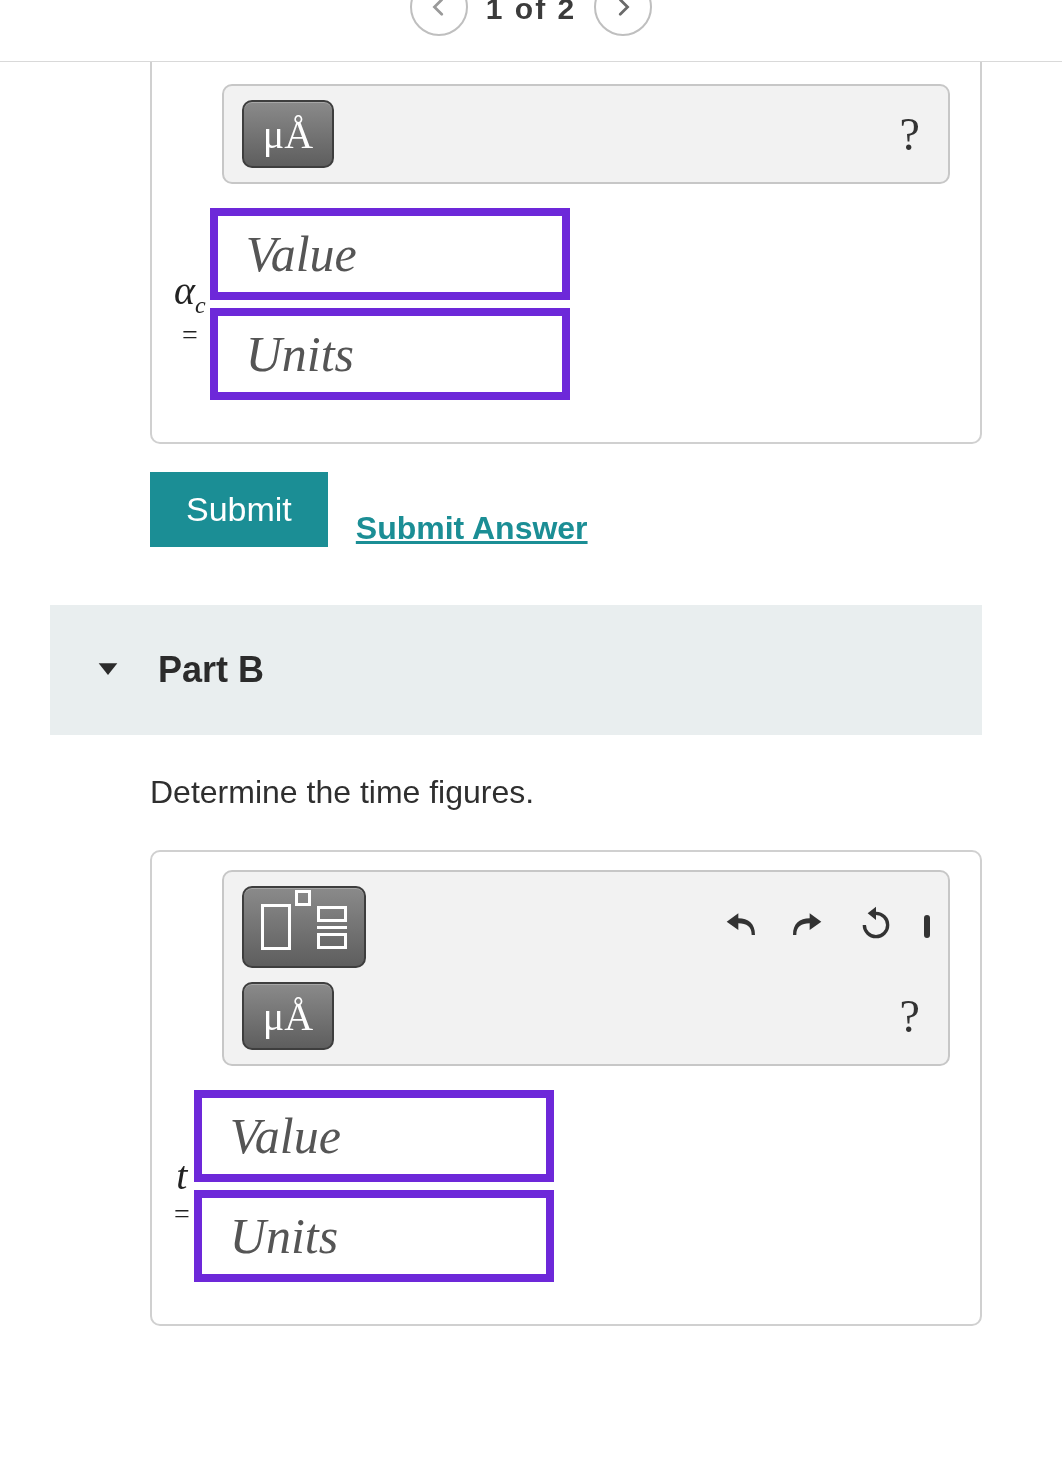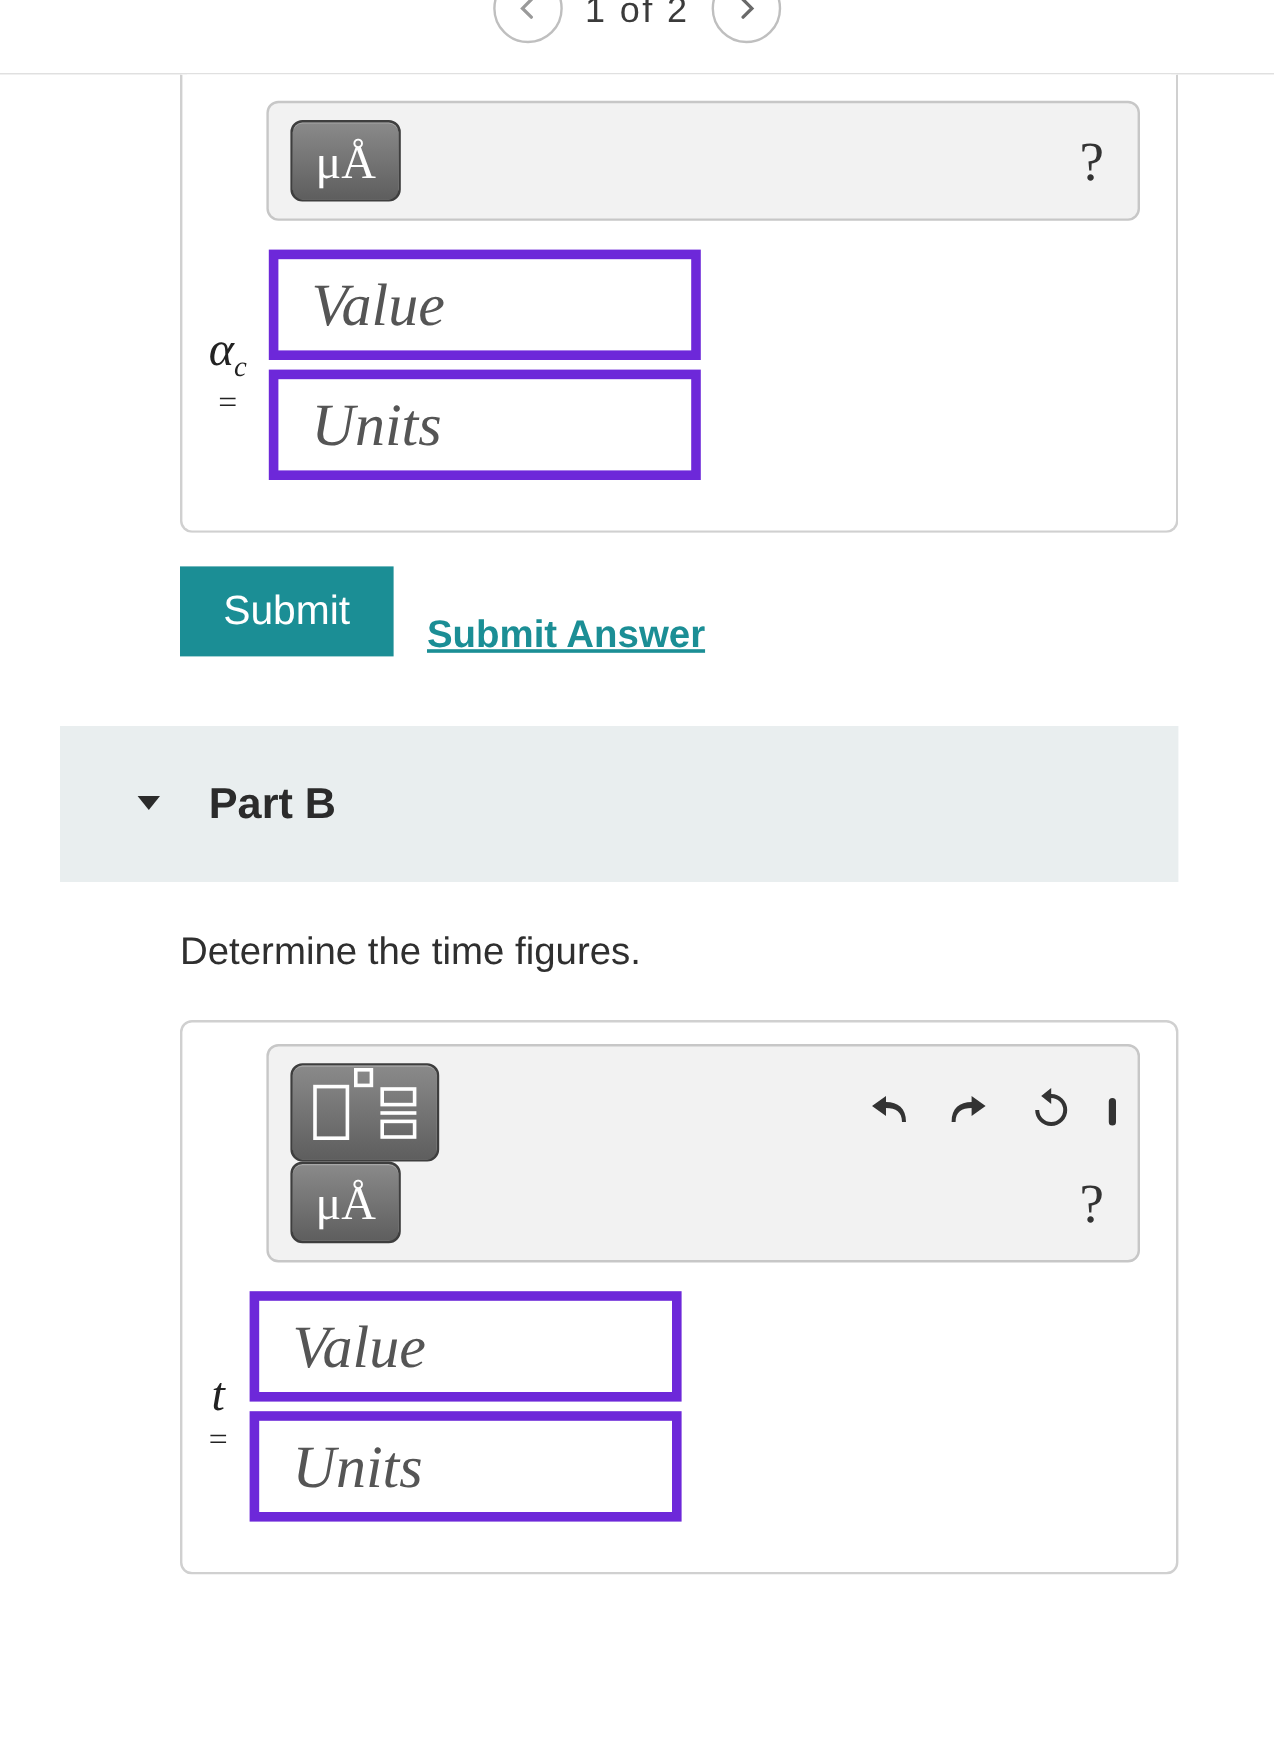--- a/index.html
+++ b/index.html
@@ -11,20 +11,21 @@
     width: 1062px;
   }
   .pager {
     display: flex;
     align-items: center;
     justify-content: center;
     gap: 18px;
     padding: 0 0 18px 0;
     border-bottom: 1px solid #d9d9d9;
     height: 62px;
+    font-weight: bold;
   }
   .pager-btn {
     width: 58px;
     height: 58px;
     border-radius: 50%;
     border: 2px solid #bfbfbf;
     background: #fff;
     display: flex;
     align-items: center;
     justify-content: center;
@@ -50,20 +51,21 @@
   }
   .answer-panel.first { margin-top: 0; border-top: none; border-top-left-radius:0; border-top-right-radius:0; padding-top:4px;}
   .toolbar {
     margin: 18px 30px 0 70px;
     border: 2px solid #c7c7c7;
     border-radius: 10px;
     background: #f2f2f2;
     padding: 14px 18px;
     display: flex;
     flex-direction: column;
+    gap: 14px;
   }
   .toolbar-row {
     display: flex;
     align-items: center;
     justify-content: space-between;
   }
   .toolbar-left { display:flex; gap:12px; }
   .toolbar-right { display:flex; gap:28px; align-items:center; }
   .tool-btn {
     background: linear-gradient(#8a8a8a,#5e5e5e);
@@ -83,21 +85,21 @@
     color: #333;
     padding: 0 10px;
   }
   .icon-btn { color:#333; }
   .icon-btn svg { width: 40px; height: 40px; }
 
   .eq-row {
     display: flex;
     align-items: center;
     margin: 24px 30px 0 22px;
-    gap: 18px;
+    gap: 4px;
   }
   .var-label {
     font-family: 'Times New Roman', serif;
     font-style: italic;
     font-size: 40px;
     text-align: center;
     line-height: 1.0;
   }
   .var-label .sub { font-size: 24px; vertical-align: sub; }
   .var-label .eq { font-style: normal; font-size: 28px; display:block; margin-top:4px;}
@@ -134,21 +136,21 @@
   .request-link {
     color: #1b8e95;
     text-decoration: underline;
     font-size: 32px;
     font-weight: 600;
   }
 
   .part-header {
     background: #e9eeef;
     margin-top: 58px;
-    padding: 44px 40px 44px 60px;
+    padding: 44px 40px 44px 44px;
     display: flex;
     align-items: center;
     gap: 36px;
     margin-left: 0;
   }
   .part-header .caret svg { width: 28px; height: 28px; }
   .part-title { font-size: 36px; font-weight: 700; color:#2b2b2b; }
 
   .prompt {
     margin: 36px 80px 0 100px;

